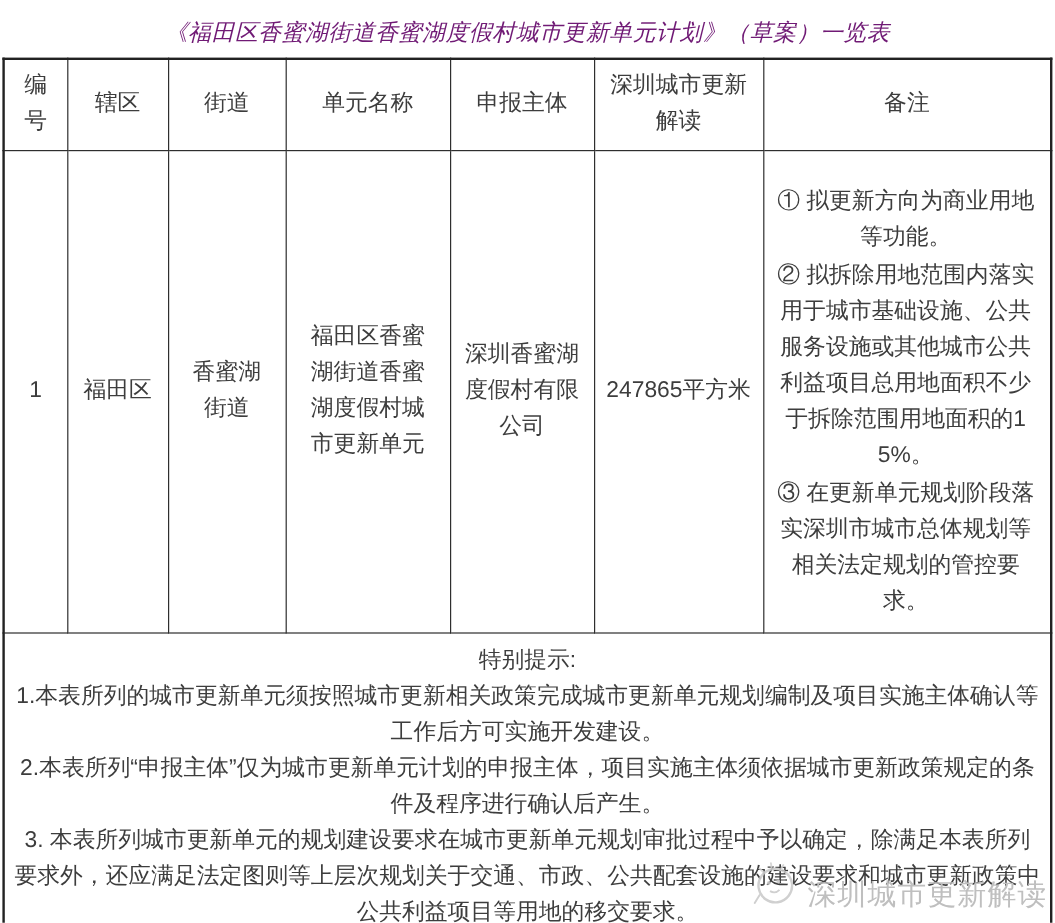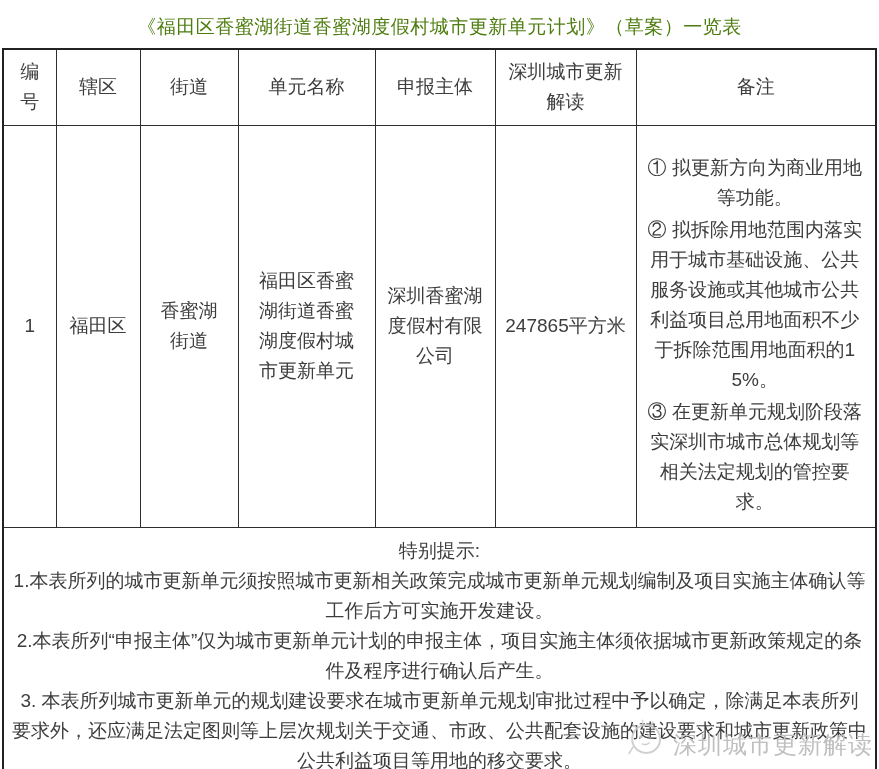--- a/index.html
+++ b/index.html
@@ -9,24 +9,25 @@
     font-family: "Liberation Sans", sans-serif;
     color: #3d3d3d;
     overflow: hidden;
   }
   body { position: relative; }
 
   .title {
     text-align: center;
     font-size: 19px;
     font-weight: 500;
-    color: #4d7c0f;
+    color: #701a75;
     padding-top: 14px;
     height: 48px;
     letter-spacing: 0.5px;
+    font-style: italic;
   }
 
   table.plan-table {
     border-collapse: collapse;
     table-layout: fixed;
     width: 875px;
     margin-left: 2px;
     border: 2px solid #222222;
     border-bottom-width: 3px;
   }

